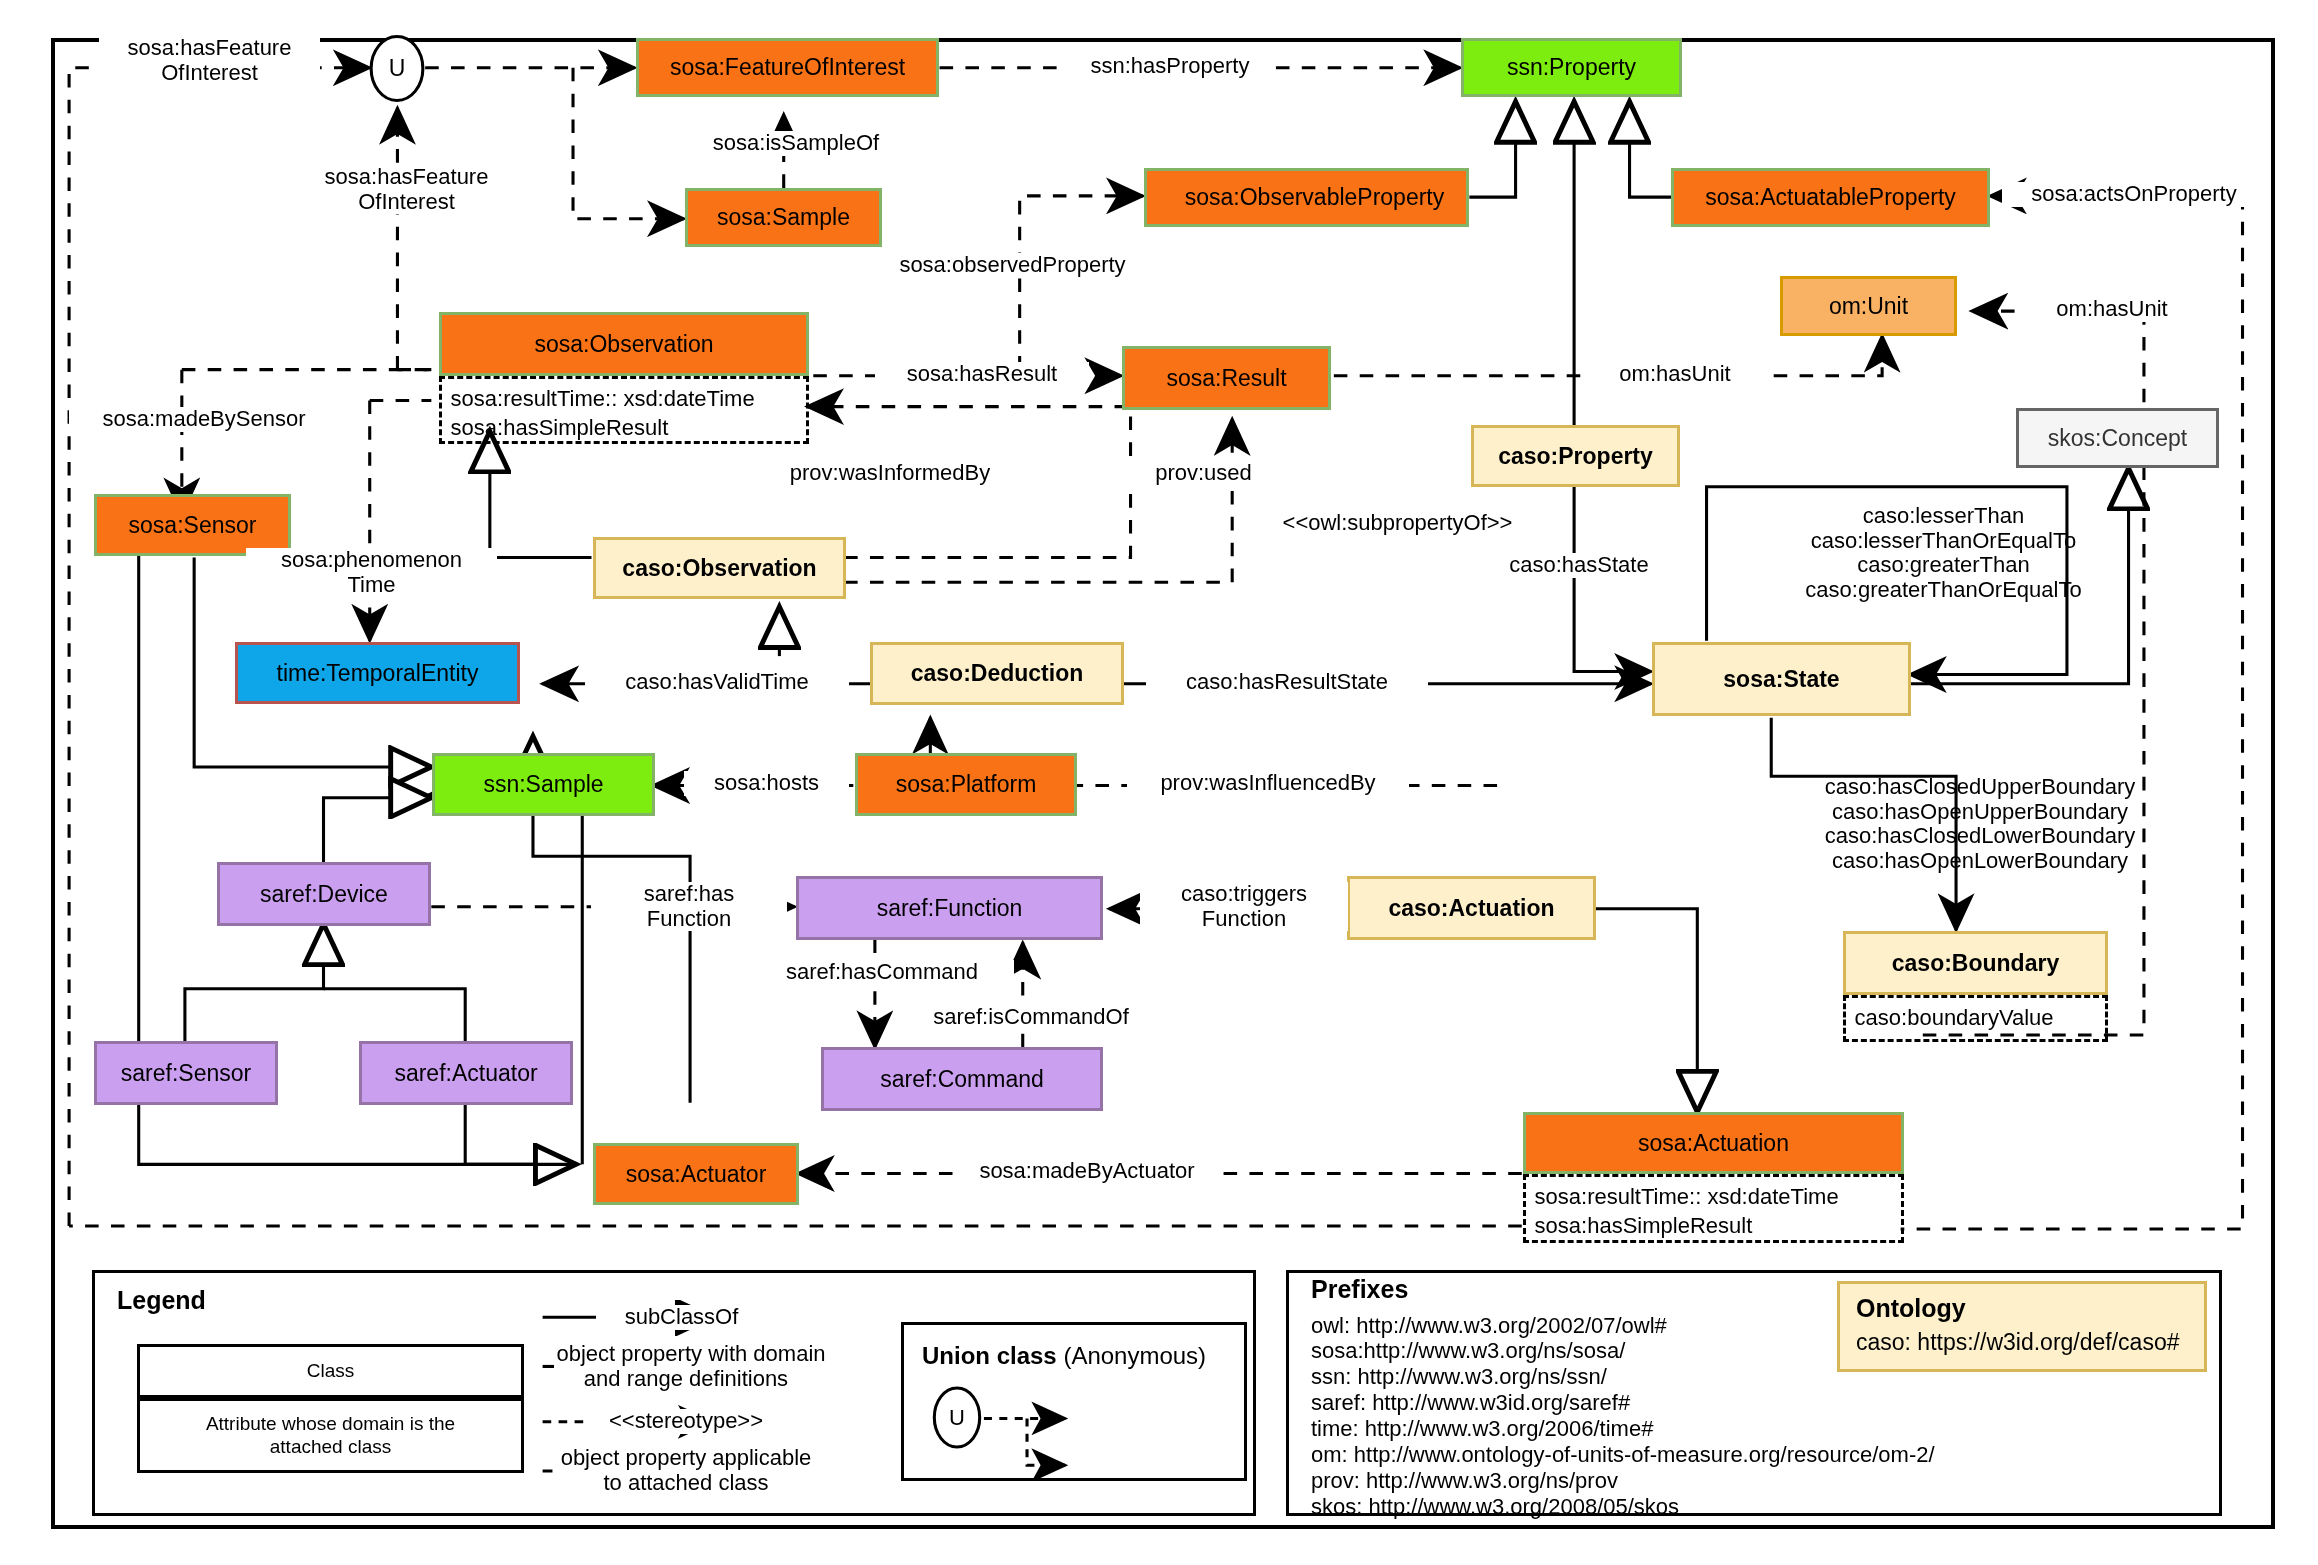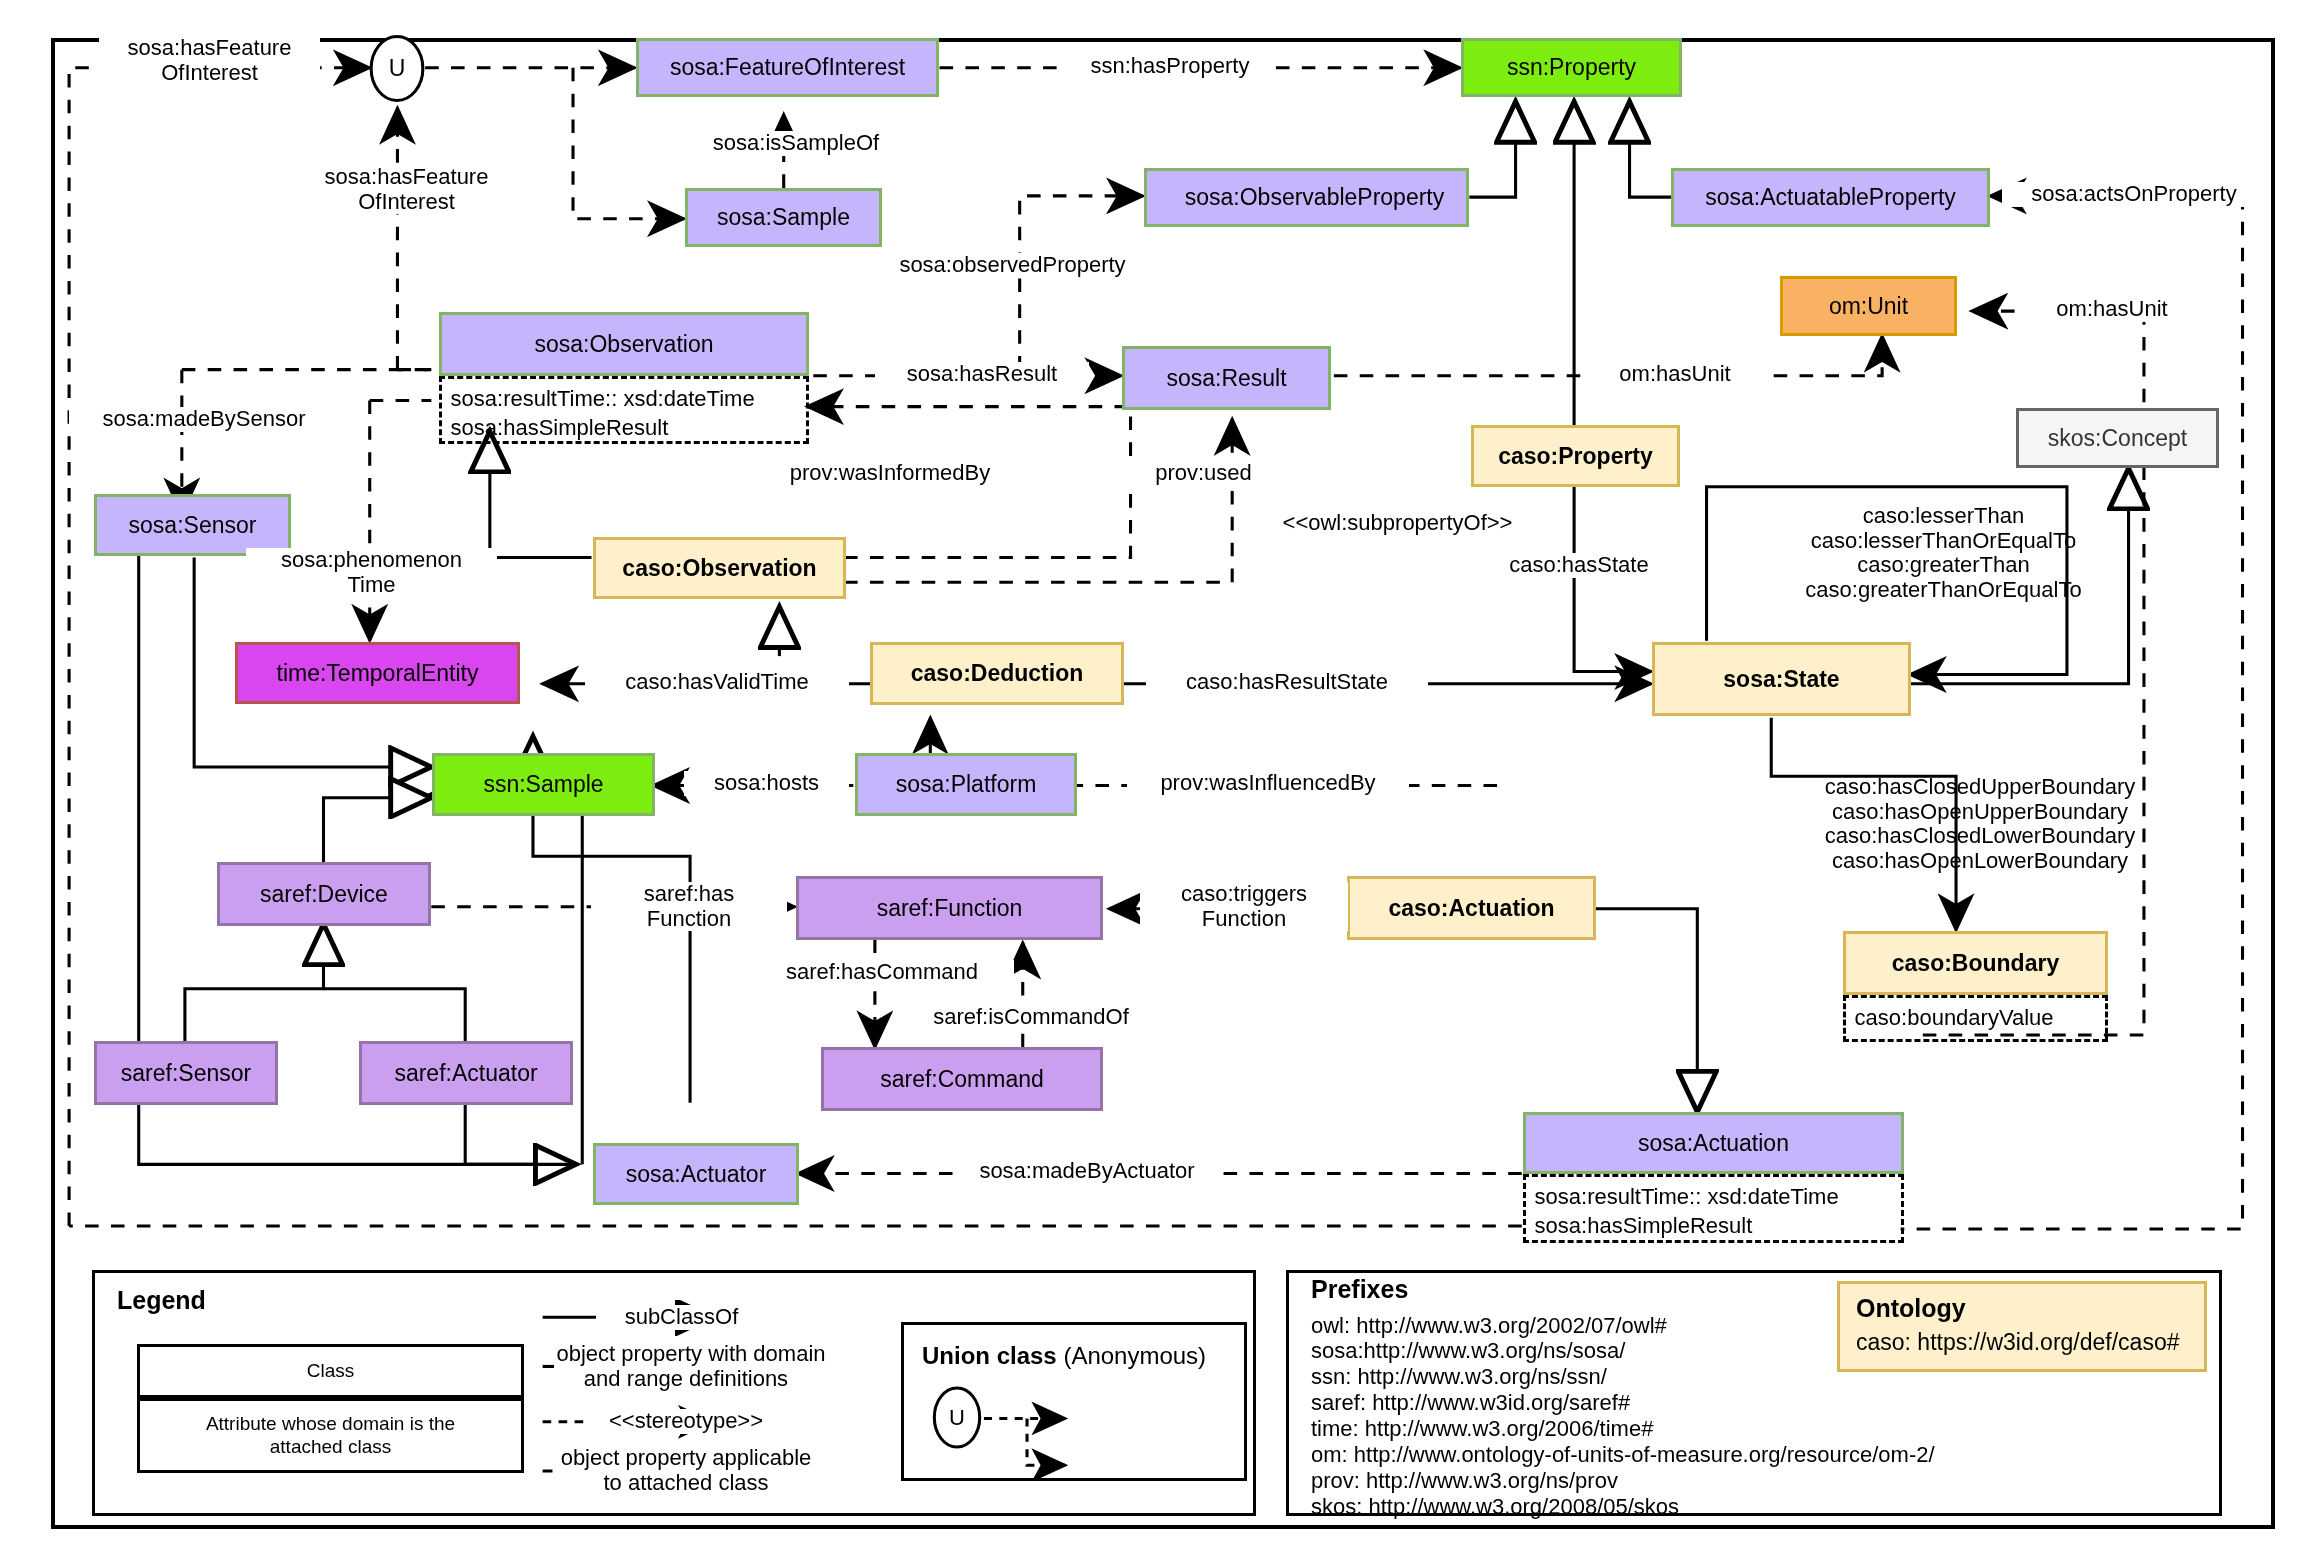--- a/index.html
+++ b/index.html
@@ -7,26 +7,26 @@
   #root{position:relative;width:2319px;height:1566px;background:#fff;overflow:hidden;}
 
   
   .node{
     position:absolute;box-sizing:border-box;
     display:flex;align-items:center;justify-content:center;text-align:center;
     font-size:23px;line-height:1.08;color:#000;
     border-width:3.1px;border-style:solid;
     z-index:5;
   }
-  .n-green  {background:#c4b5fd;border-color:#82b366;}
+  .n-green  {background:#f97316;border-color:#82b366;}
   .n-bright {background:#7ced0f;border-color:#82b366;}
   .n-orange {background:#f9b163;border-color:#d79b00;}
   .n-yellow {background:#fdf0cb;border-color:#d6b656;font-weight:bold;}
   .n-purple {background:#cb9ff0;border-color:#9673a6;}
-  .n-red    {background:#d946ef;border-color:#b85450;}
+  .n-red    {background:#0ea5e9;border-color:#b85450;}
   .n-grey   {background:#f5f5f5;border-color:#666;color:#333;}
 
   
   .attrbox{
     position:absolute;box-sizing:border-box;
     border:3.1px dashed #000;background:transparent;
     font-size:22px;line-height:1.32;color:#000;
     padding:5px 8.6px 5px 8.6px;
     z-index:4;
     text-align:left;

